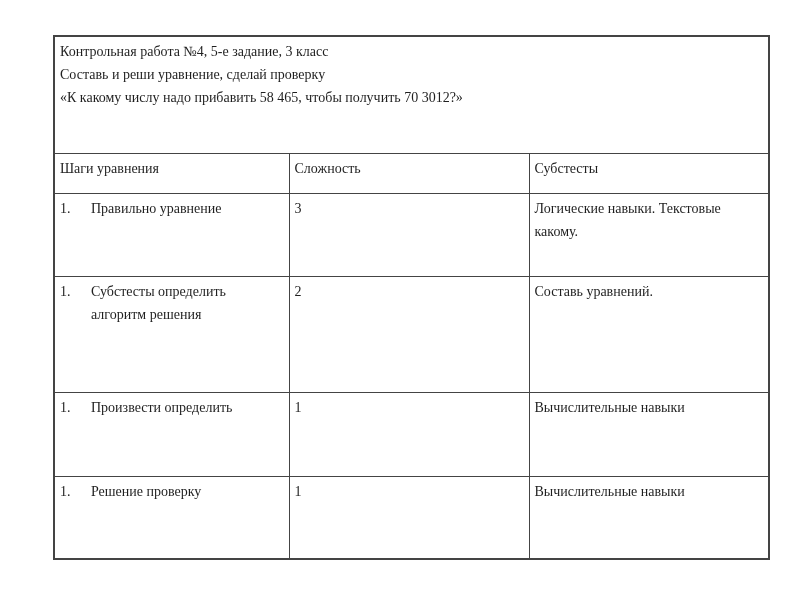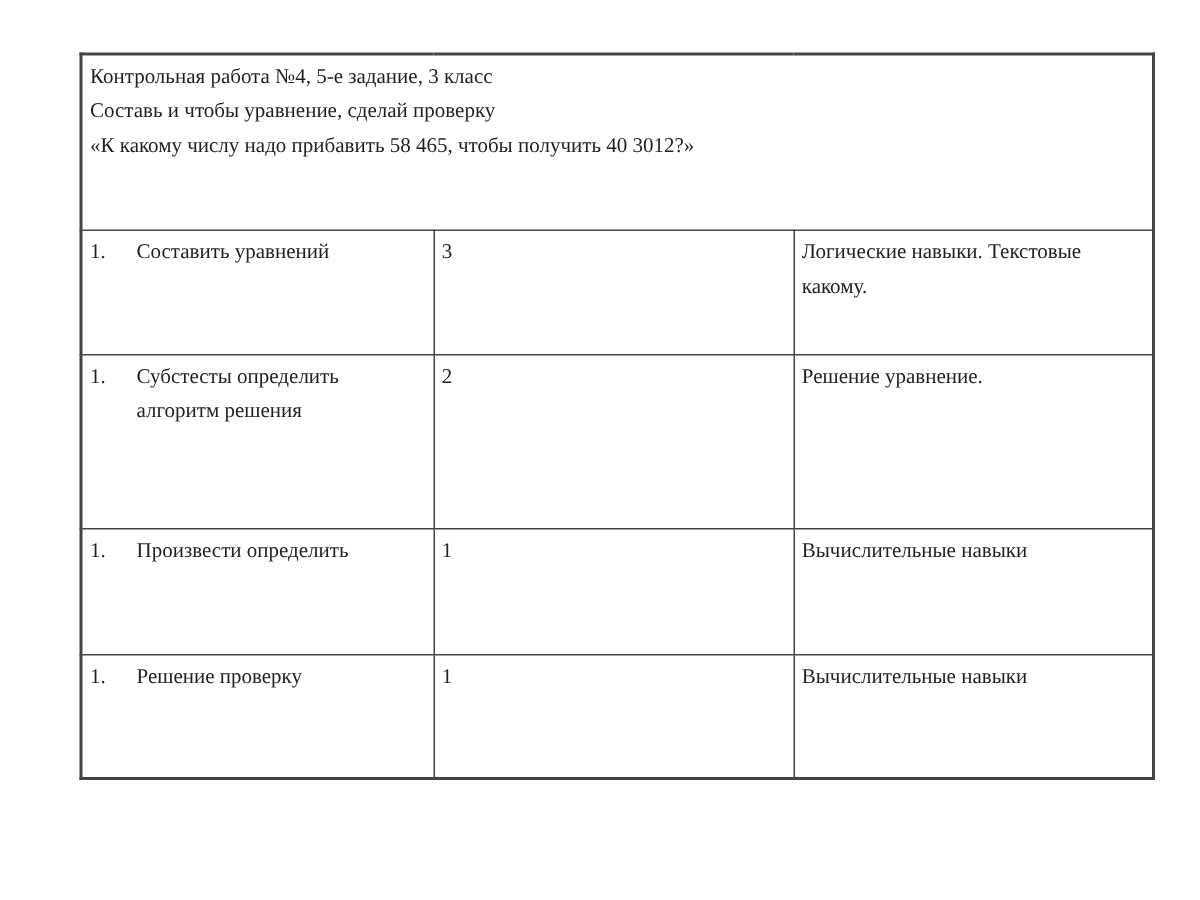--- a/index.html
+++ b/index.html
@@ -69,43 +69,48 @@
     <table class="task-table">
       <colgroup>
         <col style="width:235px">
         <col style="width:240px">
         <col style="width:240px">
       </colgroup>
       <tbody>
         <tr class="r-title">
           <td class="title-cell" colspan="3">
             <div class="title-line">Контрольная работа №4, 5-е задание, 3 класс</div>
-            <div class="title-line">Составь и чтобы уравнение, сделай проверку</div>
-            <div class="title-line">«К какому числу надо прибавить 58 465, чтобы получить 40 3012?»</div>
+            <div class="title-line">Составь и реши уравнение, сделай проверку</div>
+            <div class="title-line">«К какому числу надо прибавить 58 465, чтобы получить 70 3012?»</div>
           </td>
+        </tr>
+        <tr class="r-header">
+          <td>Шаги уравнения</td>
+          <td>Сложность</td>
+          <td>Субстесты</td>
         </tr>
         <tr class="r-1">
           <td>
             <div class="step-cell">
               <span class="step-num">1.</span>
-              <span class="step-text">Составить уравнений</span>
+              <span class="step-text">Правильно уравнение</span>
             </div>
           </td>
           <td>3</td>
           <td>Логические навыки. Текстовые какому.</td>
         </tr>
         <tr class="r-2">
           <td>
             <div class="step-cell">
               <span class="step-num">1.</span>
               <span class="step-text">Субстесты определить алгоритм решения</span>
             </div>
           </td>
           <td>2</td>
-          <td>Решение уравнение.</td>
+          <td>Составь уравнений.</td>
         </tr>
         <tr class="r-3">
           <td>
             <div class="step-cell">
               <span class="step-num">1.</span>
               <span class="step-text">Произвести определить</span>
             </div>
           </td>
           <td>1</td>
           <td>Вычислительные навыки</td>

